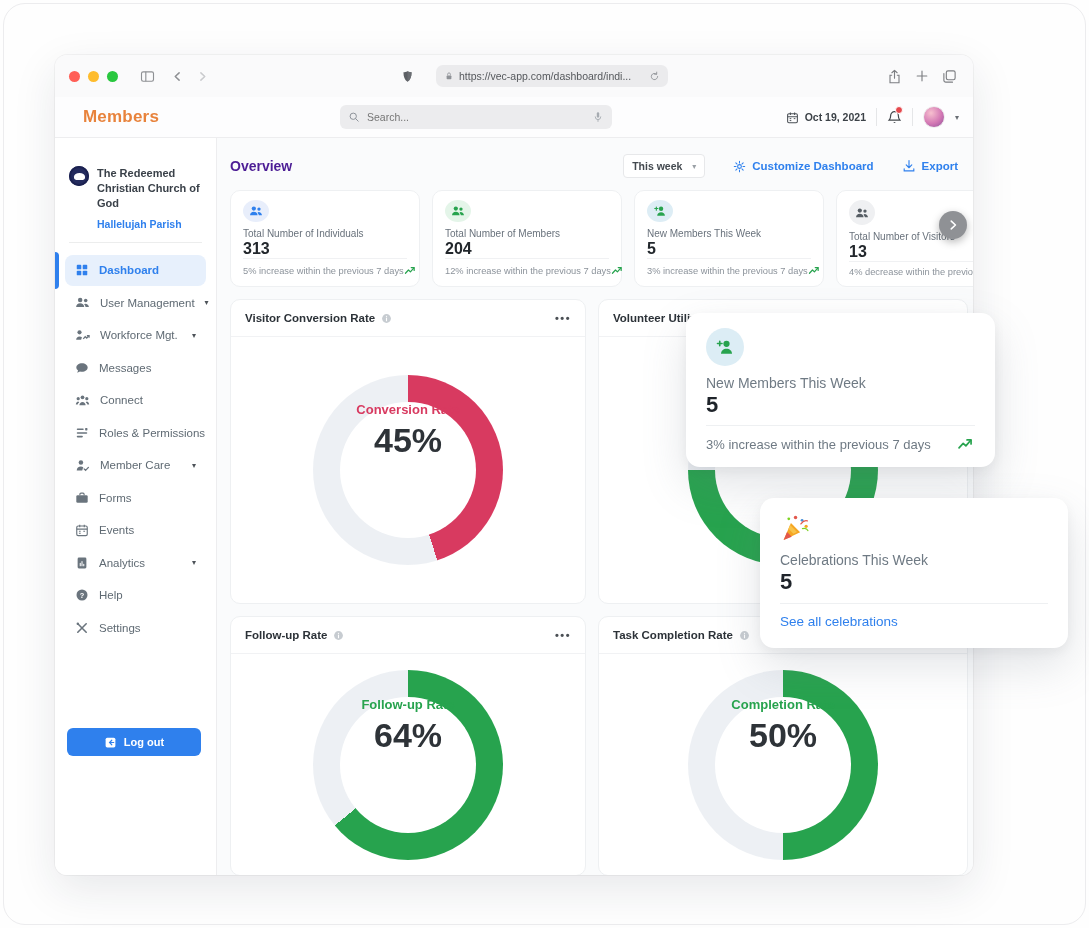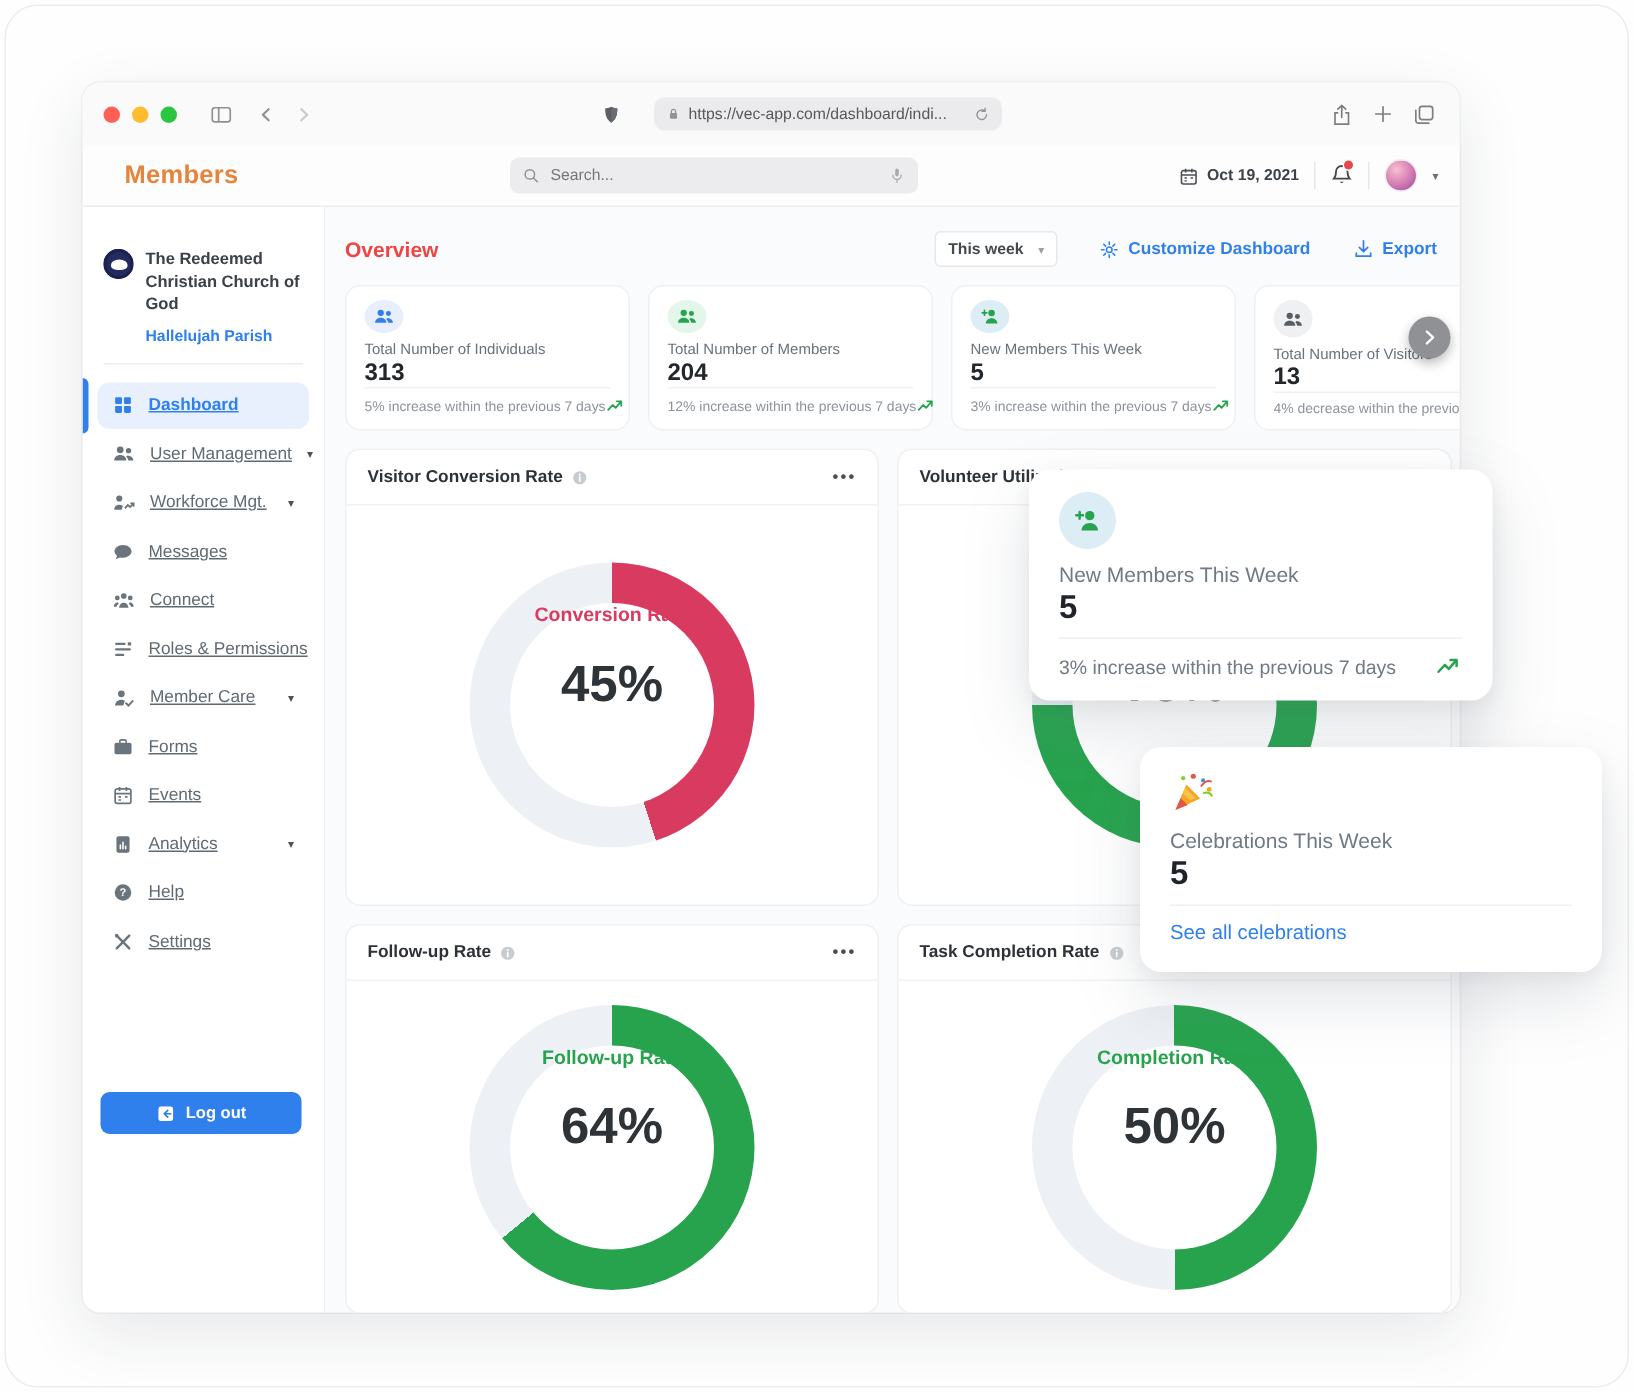--- a/index.html
+++ b/index.html
@@ -37,31 +37,31 @@
   .sidebar{width:162px;flex:0 0 162px;background:#fff;border-right:1px solid #ededef;padding-top:28px;position:relative;box-sizing:border-box;}
   .org{padding:0 14px;display:flex;gap:8px;}
   .org-logo{width:20px;height:20px;border-radius:50%;background:#242b5e;flex:0 0 20px;position:relative;box-shadow:inset 0 0 0 2px #1b2150;}
   .org-logo::after{content:"";position:absolute;left:4.5px;top:7px;width:11px;height:7px;background:#fff;border-radius:60% 60% 45% 45%;}
   .org-name{font-size:11px;line-height:1.35;font-weight:700;color:#3a4149;}
   .org-parish{margin:7px 0 0 42px;font-size:10.5px;font-weight:600;color:#2f80ed;}
   .side-div{border-top:1px solid #eceded;margin:12px 14px 12px;}
   .nav{position:relative;}
   .nitem{position:relative;display:flex;align-items:center;gap:10px;height:31px;margin:0 10px 1.5px;padding:0 10px;border-radius:8px;font-size:11.5px;color:#5f6a73;cursor:pointer;}
   .nitem .ic{color:#6a747d;}
-  .nitem .nlabel{white-space:nowrap;text-decoration:underline;}
+  .nitem .nlabel{white-space:nowrap;}
   .nitem .caret{margin-left:auto;font-size:8px;color:#4d5359;}
   .nitem.active{background:#e7f0fc;color:#2f80ed;font-weight:600;}
   .nitem.active .ic{color:#2f80ed;}
   .nitem.active::before{content:"";position:absolute;left:-10px;top:-3px;width:4px;height:37px;background:#2f80ed;border-radius:0 4px 4px 0;}
   .logout{position:absolute;left:12px;bottom:119px;width:134px;height:28px;background:#2f80ed;border:none;border-radius:6px;color:#fff;font-size:11px;font-weight:600;display:flex;align-items:center;justify-content:center;gap:7px;cursor:pointer;font-family:inherit;}
 
   
   .main{flex:1;background:#fafbfc;padding:16px 5px 0 13px;position:relative;overflow:hidden;min-width:0;}
   .hdr{display:flex;align-items:center;height:24px;padding-right:10px;}
-  .hdr-title{font-size:14px;font-weight:700;color:#ef4444;}
+  .hdr-title{font-size:14px;font-weight:700;color:#4c1d95;}
   .hdr-right{margin-left:auto;display:flex;align-items:center;gap:28px;}
   .period{width:82px;height:24px;background:#fff;border:1px solid #e7e8ea;border-radius:4px;display:flex;align-items:center;padding:0 8px;box-sizing:border-box;font-size:10.5px;font-weight:600;color:#43494f;cursor:pointer;}
   .period .caret-sm{margin-left:auto;color:#9aa0a6;}
   .linkbtn{display:flex;align-items:center;gap:6px;font-size:11.5px;font-weight:600;color:#2f80ed;cursor:pointer;}
 
   .stats{display:flex;gap:12px;margin-top:12px;}
   .scard{flex:0 0 190px;width:190px;height:97px;background:#fff;border:1px solid #eef0f2;border-radius:10px;padding:9px 12px;box-sizing:border-box;display:flex;flex-direction:column;}
   .sicon{width:26px;height:26px;border-radius:50%;display:flex;align-items:center;justify-content:center;}
   .sicon .ic{width:14px;height:14px;}
   .slabel{margin-top:6px;font-size:10px;color:#69727c;white-space:nowrap;}
@@ -77,21 +77,21 @@
   .chead{display:flex;align-items:center;padding:0 14px;height:36px;border-bottom:1px solid #f1f2f4;}
   .ctitle{font-size:11.5px;font-weight:700;color:#2c3238;}
   .chead .info{margin-left:6px;}
   .dots{margin-left:auto;font-size:11px;font-weight:700;letter-spacing:1.5px;color:#4a4f54;cursor:pointer;}
   .cbody{display:flex;align-items:center;justify-content:center;height:calc(100% - 37px);}
   .donut{width:190px;height:190px;border-radius:50%;position:relative;}
   .hole{position:absolute;inset:27px;background:#fff;border-radius:50%;display:flex;flex-direction:column;align-items:center;justify-content:flex-start;}
   .clabel{font-size:13px;font-weight:700;min-height:17px;}
   .cpink{color:#d83a60;}
   .cgreen{color:#27a34e;}
-  .cpct{font-size:34px;font-weight:600;color:#2e3338;margin-top:18px;}
+  .cpct{font-size:34px;font-weight:600;color:#2e3338;margin-top:2px;}
 
   
   .popup{position:absolute;background:#fff;border-radius:14px;box-shadow:0 18px 45px rgba(110,120,135,.20),0 4px 12px rgba(0,0,0,.05);padding:15px 20px;box-sizing:border-box;}
   .p-members{left:686px;top:313px;width:309px;height:154px;}
   .picon{width:38px;height:38px;border-radius:50%;background:#dcedf5;display:flex;align-items:center;justify-content:center;color:#27a34e;}
   .ptitle{margin-top:9px;font-size:14px;color:#6f7a84;}
   .pvalue{margin-top:1px;font-size:22px;font-weight:700;color:#1f242a;}
   .pfoot{border-top:1px solid #eef0f2;margin-top:7px;padding-top:9px;display:flex;align-items:center;font-size:13px;color:#6f7a84;}
   .pfoot .trend{margin-left:auto;color:#27a34e;}
   .p-celebrations{left:760px;top:498px;width:308px;height:150px;}

